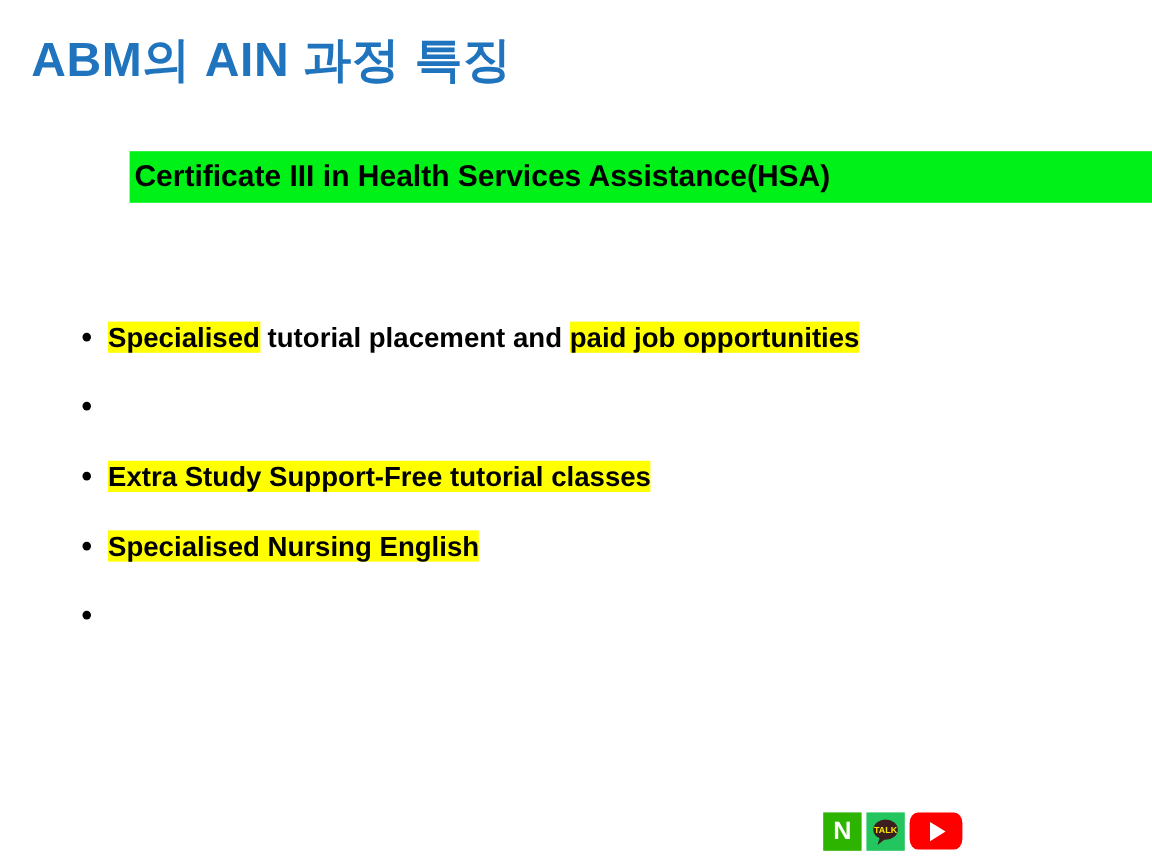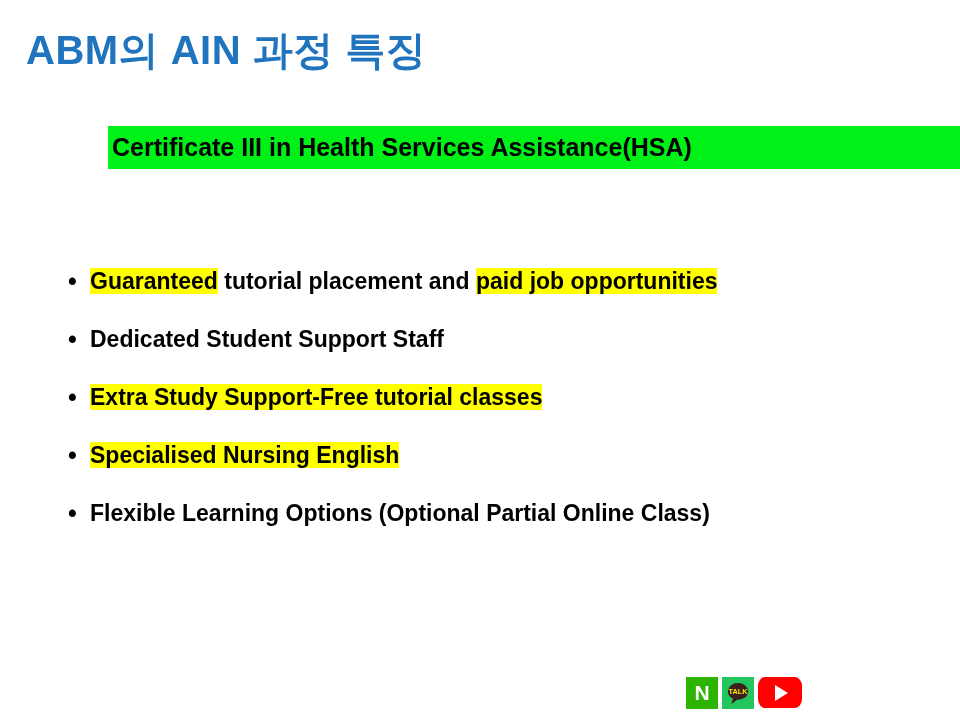--- a/index.html
+++ b/index.html
@@ -156,41 +156,39 @@
   <div class="slide-title">ABM의 AIN 과정 특징</div>
 
   <div class="course-band">
     <span class="course-band-text">Certificate III in Health Services Assistance(HSA)</span>
   </div>
 
   <div class="bullet-list">
 
     <div class="bullet-row">
       <span class="bullet-dot">•</span>
-      <span class="bullet-text"><span class="hl">Guaranteed</span><span class="plain"> tutorial placement and </span><span class="hl">paid job opportunities</span></span>
-    </div>
-
-    <div class="bullet-row">
-      <span class="bullet-dot">•</span>
-      <span class="bullet-text"><span class="plain">Dedicated Student Support Staff</span></span>
+      <span class="bullet-text"><span class="hl">Specialised</span><span class="plain"> tutorial placement and </span><span class="hl">paid job opportunities</span></span>
+    </div>
+
+    <div class="bullet-row">
+      <span class="bullet-dot">•</span>
     </div>
 
     <div class="bullet-row">
       <span class="bullet-dot">•</span>
       <span class="bullet-text"><span class="hl">Extra Study Support-Free tutorial classes</span></span>
     </div>
 
     <div class="bullet-row">
       <span class="bullet-dot">•</span>
       <span class="bullet-text"><span class="hl">Specialised Nursing English</span></span>
     </div>
 
     <div class="bullet-row">
       <span class="bullet-dot">•</span>
-      <span class="bullet-text"><span class="plain">Flexible Learning Options (Optional Partial Online Class)</span></span>
     </div>
 
   </div>
 
   <div class="footer-logo">
 
     <div class="badge badge-naver">
       <span>N</span>
     </div>
 

